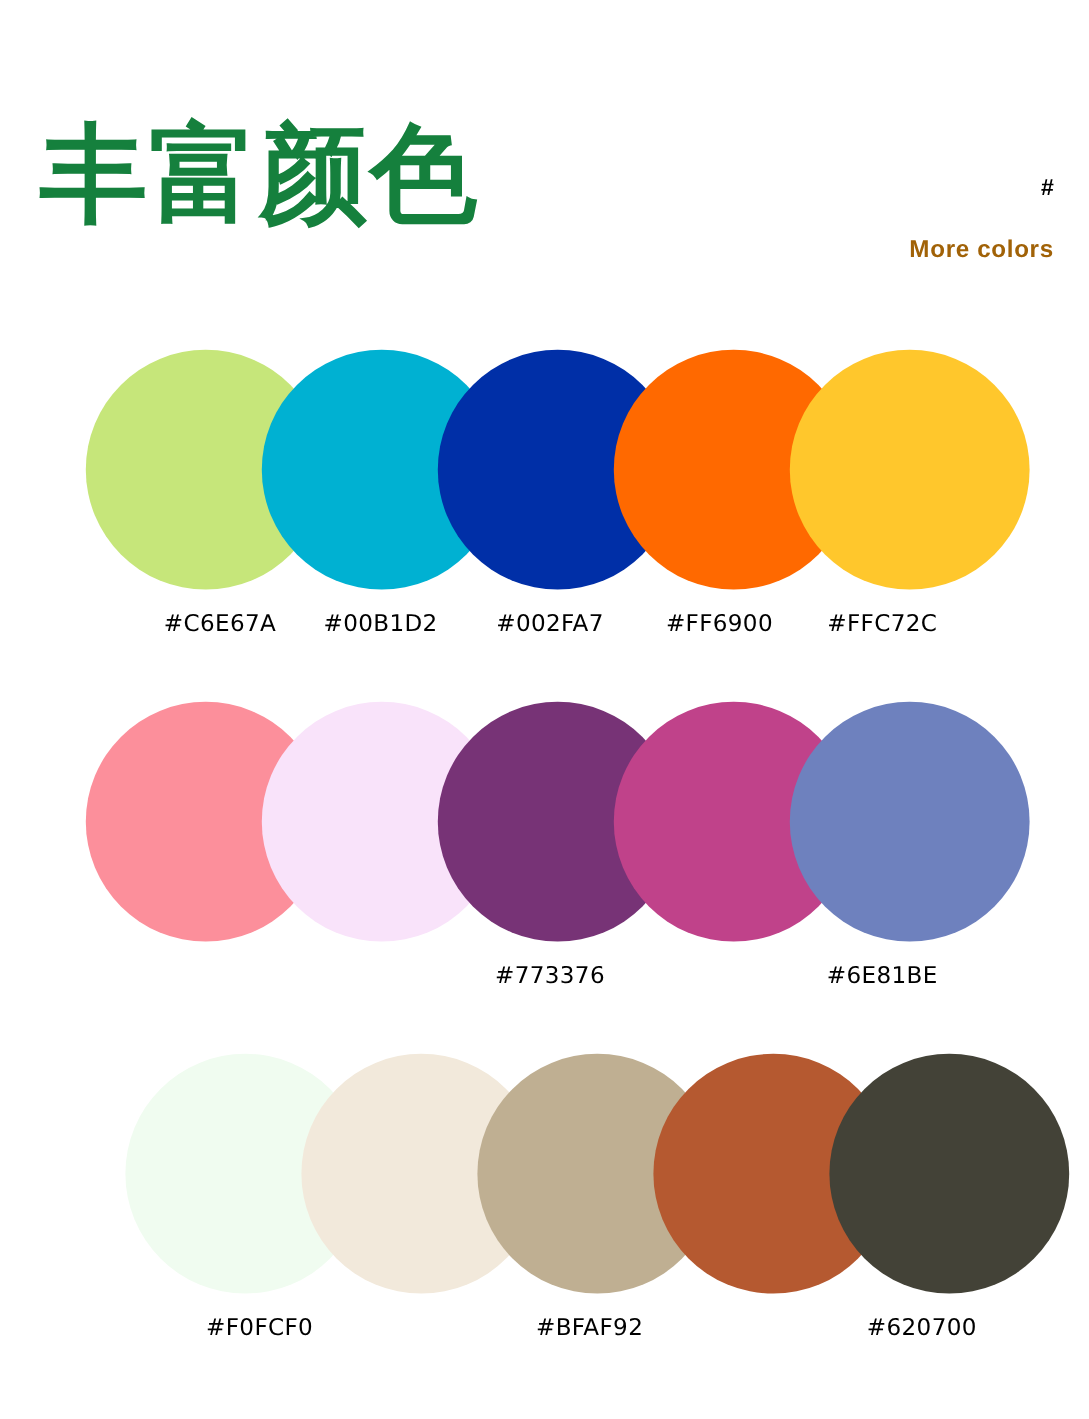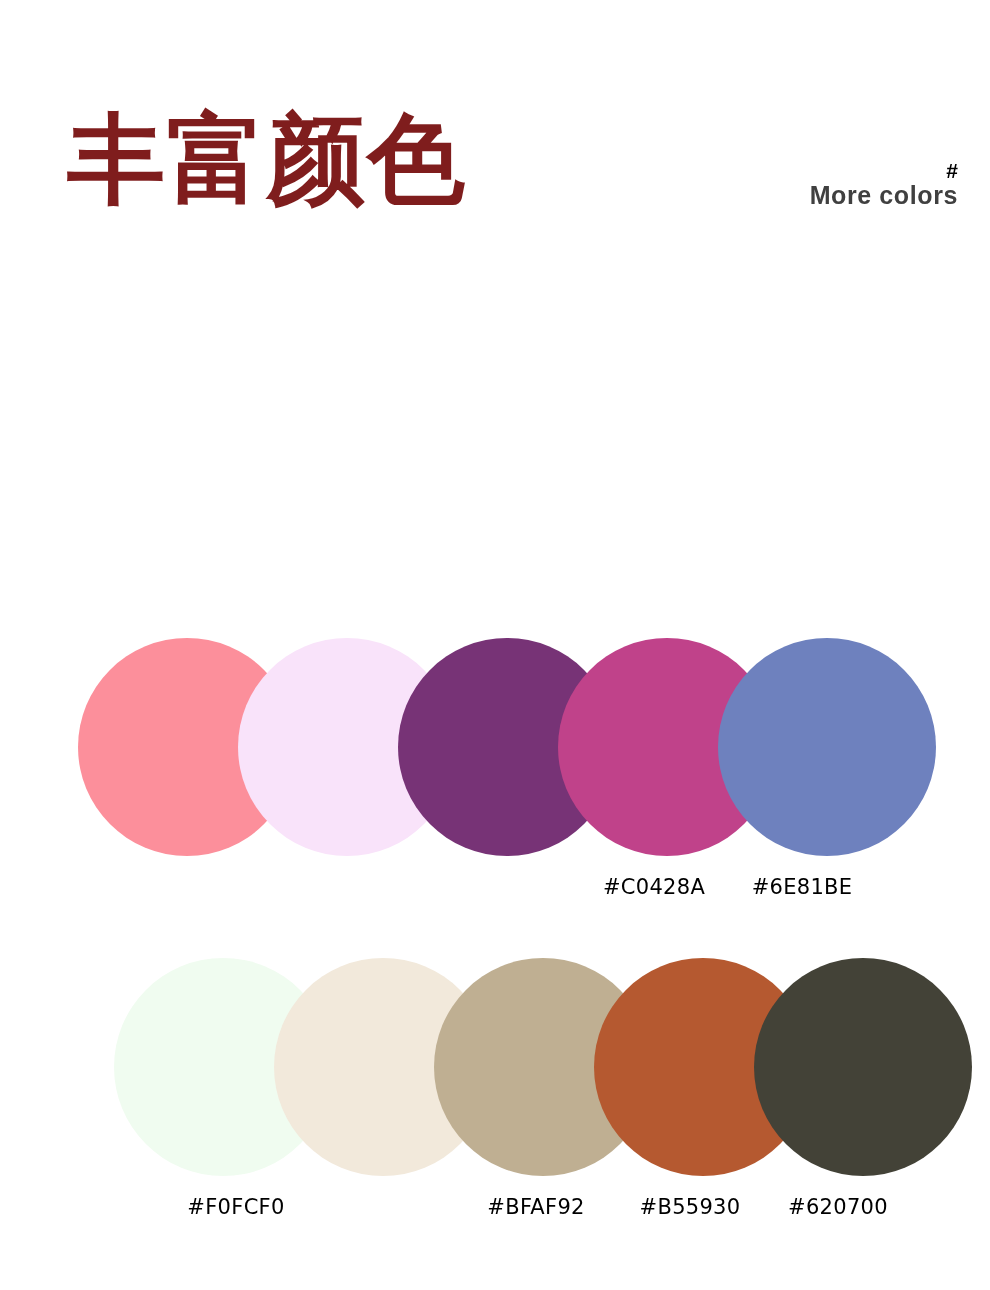--- a/index.html
+++ b/index.html
@@ -33,46 +33,46 @@
   }
 
   .main-title {
     position: absolute;
     left: 36px;
     top: 104px;
     font-size: 98px;
     line-height: 110px;
     font-weight: 700;
     letter-spacing: 2px;
-    color: #7f1d1d;
+    color: #15803d;
     white-space: nowrap;
     font-family: "DejaVu Sans", "Liberation Sans", sans-serif;
-    margin-left: 31px;
   }
 
   .more-block {
     position: absolute;
     right: 32px;
     top: 160px;
     text-align: right;
   }
   .more-hash {
     font-size: 21px;
     font-weight: 700;
     line-height: 22px;
     color: #000000;
     letter-spacing: 0px;
   }
   .more-label {
-    font-size: 25px;
+    font-size: 22px;
     font-weight: 700;
     line-height: 26px;
-    color: #404040;
+    color: #a16207;
     letter-spacing: 0.6px;
     white-space: nowrap;
+    margin-top: 32px;
   }
 
   
   .row {
     position: absolute;
     left: 0;
     width: 990px;
     height: 290px;
   }
   .row-1 { top: 300px; }
@@ -132,44 +132,59 @@
 
   <div class="header">
     <div class="main-title">丰富颜色</div>
 
     <div class="more-block">
       <div class="more-hash">#</div>
       <div class="more-label">More colors</div>
     </div>
   </div>
 
+  <div class="row row-1">
+    <div class="circles">
+      <div class="circle c0" style="background: rgb(198, 230, 122);"></div>
+      <div class="circle c1" style="background: rgb(0, 177, 210);"></div>
+      <div class="circle c2" style="background: rgb(0, 47, 167);"></div>
+      <div class="circle c3" style="background: rgb(255, 105, 0);"></div>
+      <div class="circle c4" style="background: rgb(255, 199, 44);"></div>
+    </div>
+    <div class="labels">
+      <div class="swatch-label l0">#C6E67A</div>
+      <div class="swatch-label l1">#00B1D2</div>
+      <div class="swatch-label l2">#002FA7</div>
+      <div class="swatch-label l3">#FF6900</div>
+      <div class="swatch-label l4">#FFC72C</div>
+    </div>
+  </div>
 
   <div class="row row-2">
     <div class="circles">
       <div class="circle c0" style="background: rgb(252, 143, 155);"></div>
       <div class="circle c1" style="background: rgb(249, 227, 250);"></div>
       <div class="circle c2" style="background: rgb(119, 51, 118);"></div>
       <div class="circle c3" style="background: rgb(192, 66, 138);"></div>
       <div class="circle c4" style="background: rgb(110, 129, 190);"></div>
     </div>
     <div class="labels">
-      <div class="swatch-label l3">#C0428A</div>
+      <div class="swatch-label l2">#773376</div>
       <div class="swatch-label l4">#6E81BE</div>
     </div>
   </div>
 
   <div class="row row-3">
     <div class="circles">
       <div class="circle c0" style="background: rgb(240, 252, 240);"></div>
       <div class="circle c1" style="background: rgb(242, 233, 219);"></div>
       <div class="circle c2" style="background: rgb(191, 175, 146);"></div>
       <div class="circle c3" style="background: rgb(181, 89, 48);"></div>
       <div class="circle c4" style="background: rgb(67, 66, 55);"></div>
     </div>
     <div class="labels">
       <div class="swatch-label l0">#F0FCF0</div>
       <div class="swatch-label l2">#BFAF92</div>
-      <div class="swatch-label l3">#B55930</div>
       <div class="swatch-label l4">#620700</div>
     </div>
   </div>
 
 </div>
 
 </body></html>

